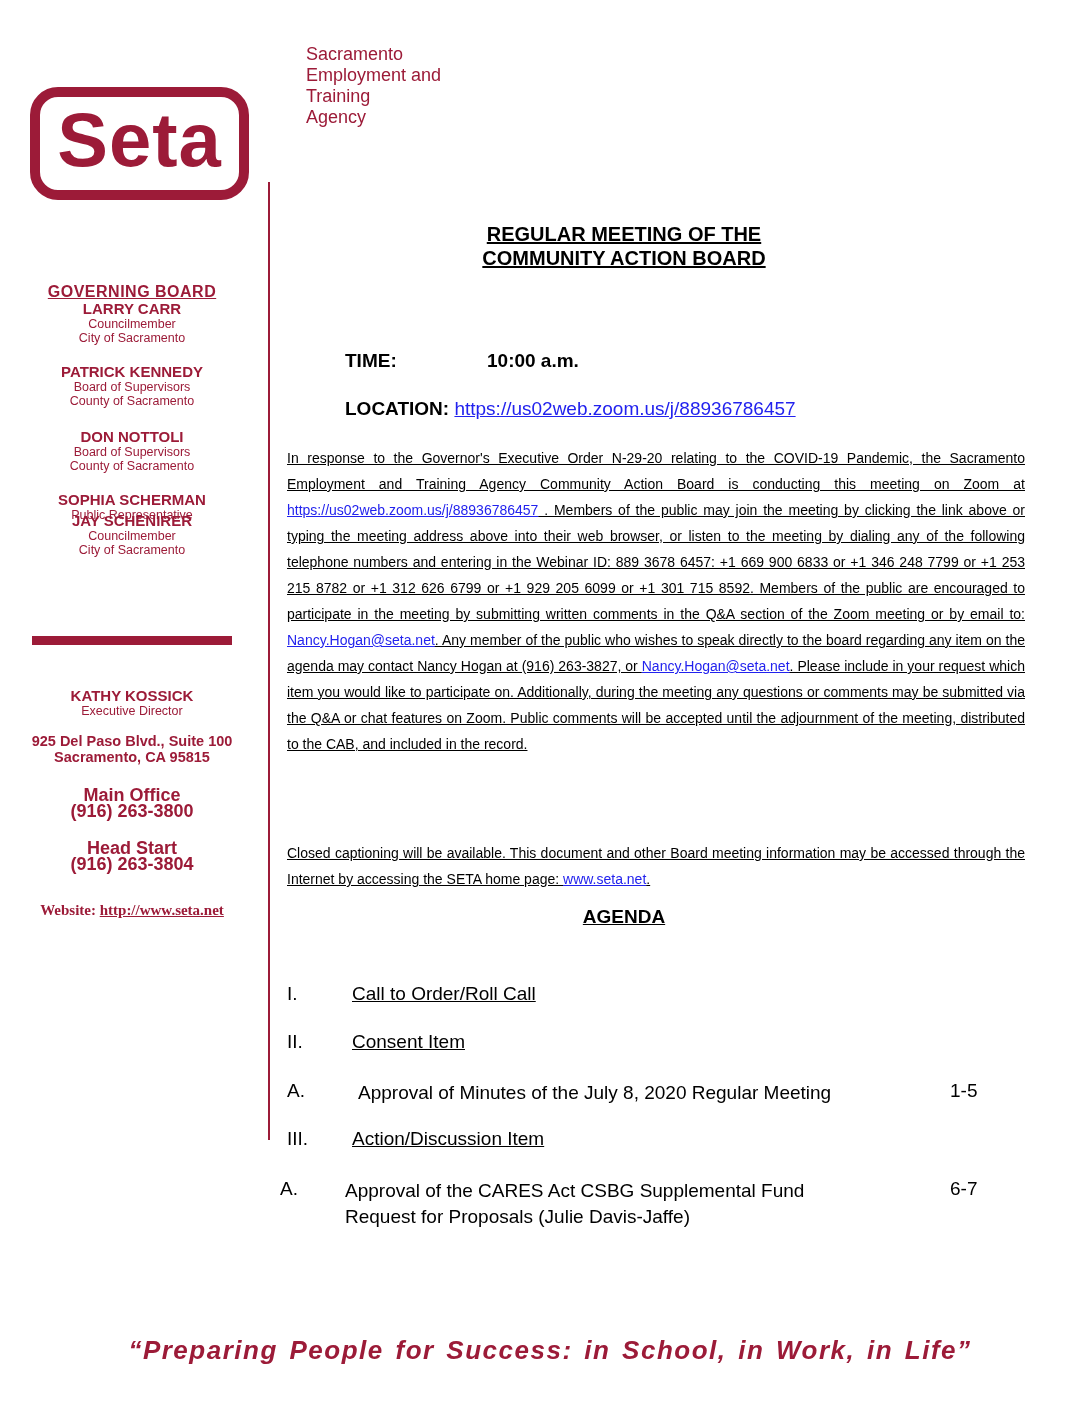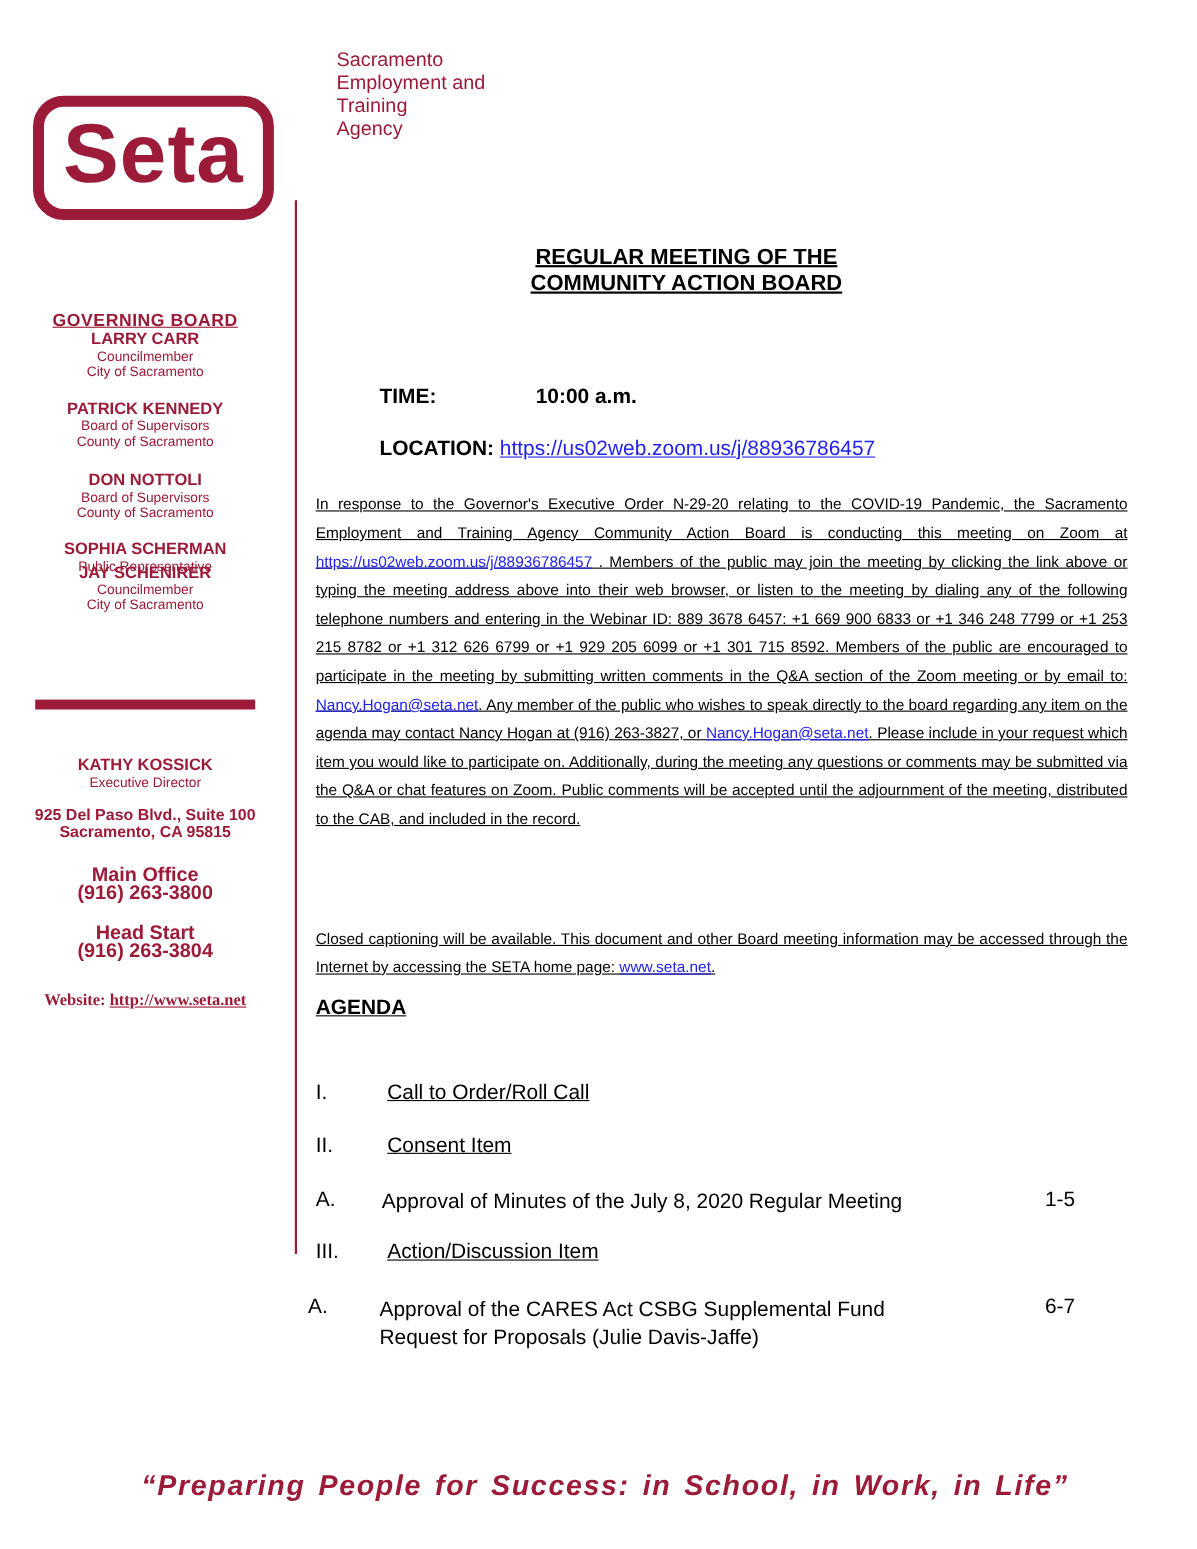--- a/index.html
+++ b/index.html
@@ -64,27 +64,27 @@
   .meta-row .lbl{font-weight:bold;}
   .meta-row .val{position:absolute;left:142px;top:0;}
   .r-date{top:303px}.r-time{top:350px}.r-loc{top:398px}
   .bold{font-weight:bold;}
   a.blue{color:var(--link);text-decoration:underline;}
   .para{
     width:738px;font-size:14px;line-height:26px;text-align:justify;
     text-decoration:underline;
   }
   .p1{top:445px}.p2{top:840px}
-  .agenda-head{top:906px;width:674px;font-weight:bold;font-size:19px;}
+  .agenda-head{top:906px;width:674px;text-align:center;font-weight:bold;font-size:19px;}
   .agenda-head span, .pagenum-head span{text-decoration:underline;}
   .pagenum-head{top:934px;width:738px;text-align:right;font-weight:bold;font-size:19px;}
   .agenda-row{width:738px;font-size:19px;}
   .agenda-row .num{position:absolute;left:0;top:0;}
   .agenda-row .sec-label{position:absolute;left:65px;top:0;font-weight:normal;text-decoration:underline;white-space:nowrap;}
-  .agenda-row .item-text{position:absolute;left:60px;top:0;width:540px;line-height:26px;}
+  .agenda-row .item-text{position:absolute;left:71px;top:0;width:540px;line-height:26px;}
   .agenda-row .pages{position:absolute;left:663px;top:0;}
   .s1{top:983px}.s2{top:1031px}.iA1{top:1080px}.s3{top:1128px}.iA2{top:1178px}
   .iA2 .num{left:-7px;}
   .iA2 .item-text{left:58px;width:530px;}
   
   .footer{
     position:absolute;left:40px;top:1335px;width:1020px;text-align:center;
     color:var(--maroon);font-weight:bold;font-style:italic;font-size:26px;
     letter-spacing:1.5px;word-spacing:3px;white-space:nowrap;
   }

